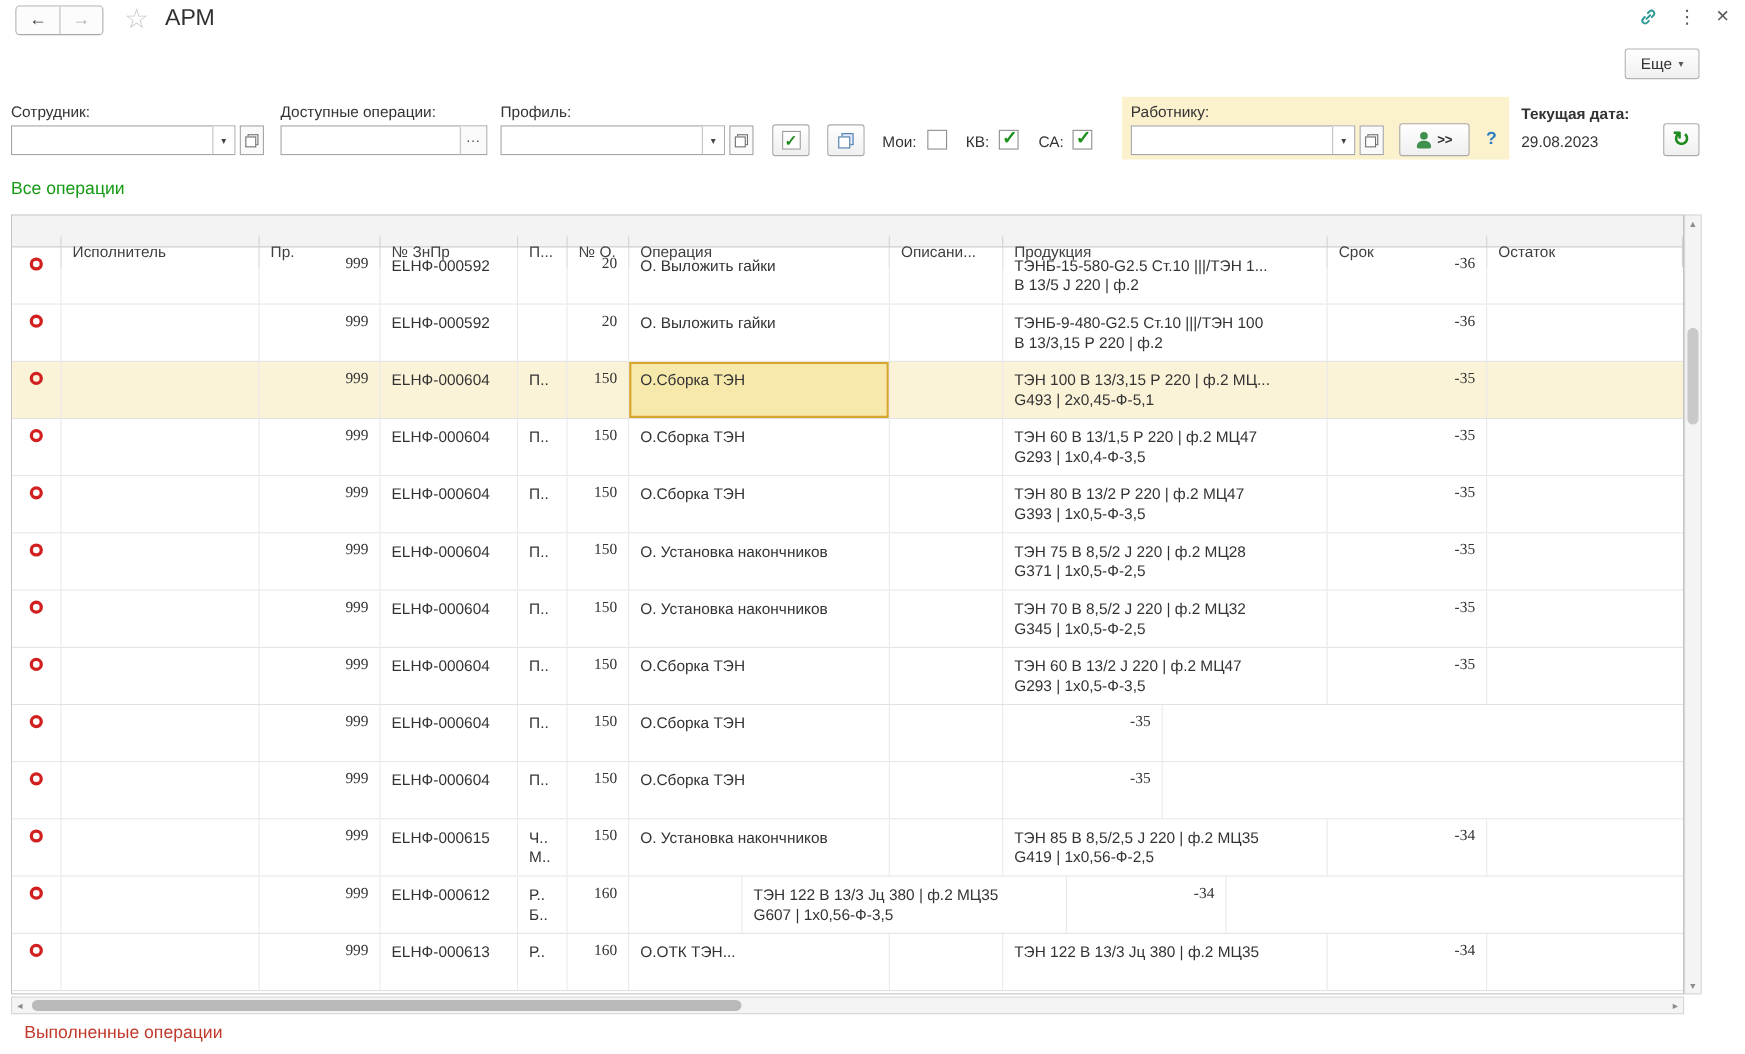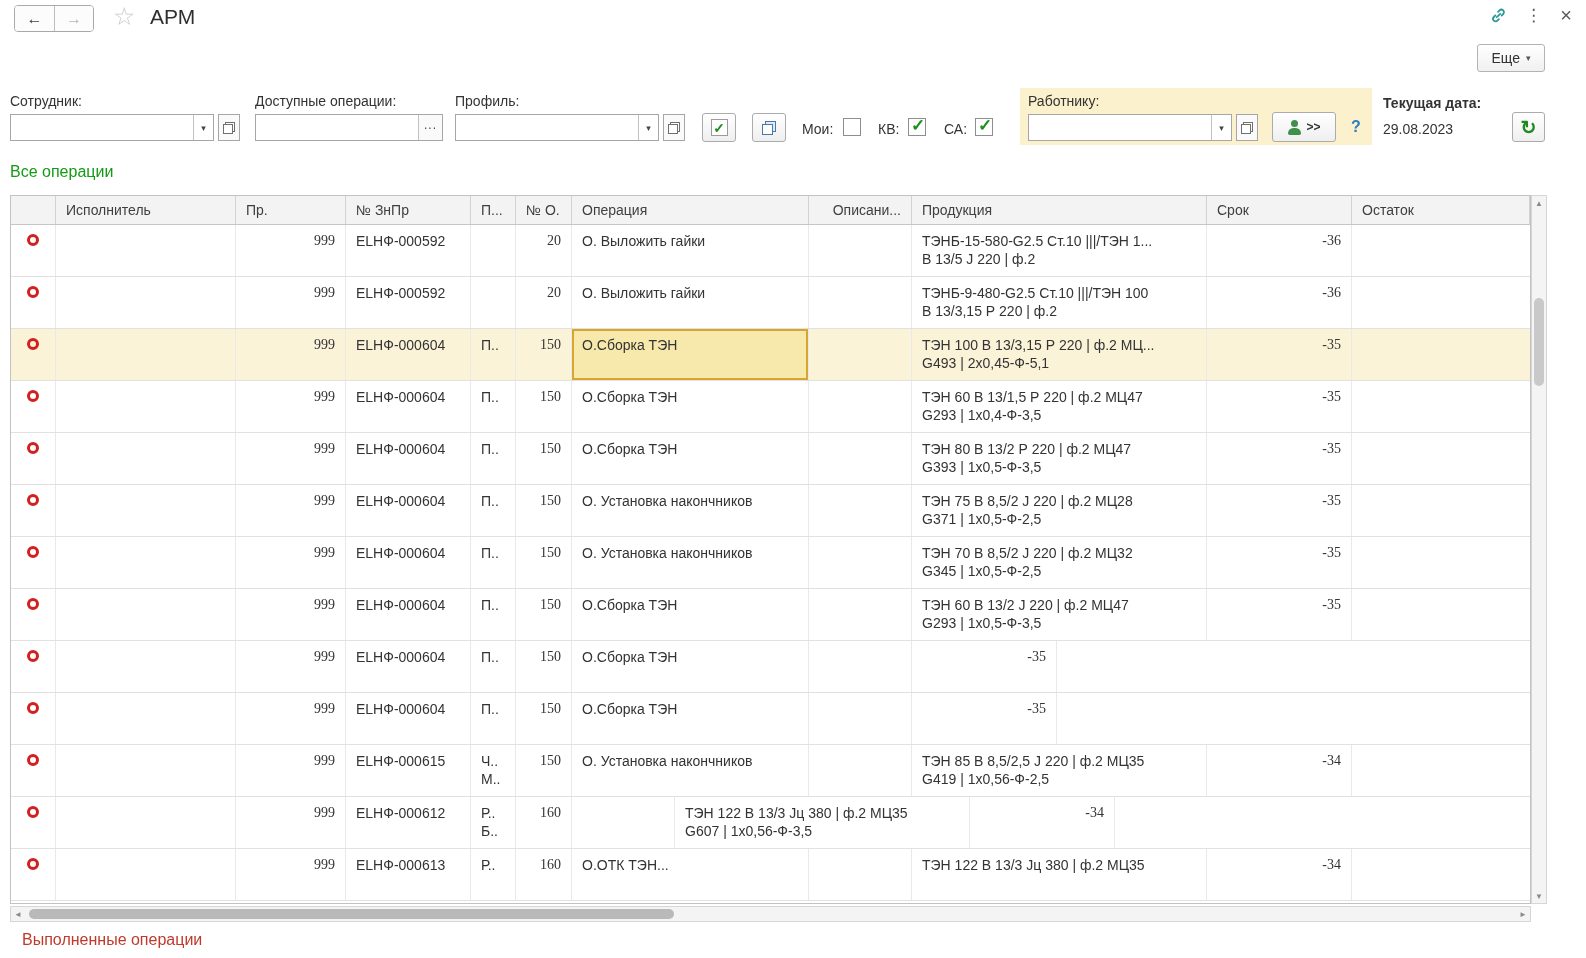--- a/index.html
+++ b/index.html
@@ -62,33 +62,33 @@
 
   .refresh-btn { position:absolute; left:1512px; top:112px; width:33px; height:30px; border:1px solid #ababab; border-radius:3px;
     background:linear-gradient(#ffffff,#efefef); display:flex; align-items:center; justify-content:center; cursor:pointer;
     color:#1d8a1d; font-size:19px; font-weight:bold; }
 
   .link { position:absolute; font-size:16px; cursor:pointer; white-space:nowrap; }
 
   
   .grid { position:absolute; left:10px; top:195px; width:1521px; height:709px; border:1px solid #c2c2c2; background:#fff; overflow:hidden; }
   .thead { display:flex; height:29px; background:#f3f3f3; border-bottom:1px solid #c6c6c6; }
-  .thead .cell { padding:5px 10px 0; border-right:1px solid #d2d2d2; color:#3f3f3f; }
+  .thead .cell { padding:5px 10px 0; border-right:1px solid #d2d2d2; color:#3f3f3f;margin-top:19px; }
   .tbody { height:678px; overflow:hidden; }
   .trow { display:flex; height:52px; border-bottom:1px solid #e1e1e1; background:#fff; cursor:default; }
   .trow.sel { background:#fbf3d8; }
   .cell { padding:7px 10px 0; border-right:1px solid #e9e9e9; overflow:hidden; font-size:14px; line-height:18px; height:100%; }
   .c-ico  { width:45px;  flex:none; display:flex; justify-content:center; padding-left:0; padding-right:0; }
   .c-exec { width:180px; flex:none; }
   .c-pr   { width:110px; flex:none; }
   .c-znpr { width:125px; flex:none; }
   .c-p    { width:45px;  flex:none; }
   .c-no   { width:56px;  flex:none; }
   .c-op   { width:237px; flex:none; }
-  .c-desc { width:103px; flex:none;text-align:right; }
+  .c-desc { width:103px; flex:none; }
   .c-prod { width:295px; flex:none; }
   .c-srok { width:145px; flex:none; }
   .c-ost  { flex:1; border-right:none; }
   .num { text-align:right;font-family:Liberation Serif, serif; }
   .pre { white-space:pre-line; }
   .ring { width:12px; height:12px; border:3px solid #d21f1f; border-radius:50%; margin-top:2px; flex:none; }
   .cell-selected { background:#f7e9ac; box-shadow:inset 0 0 0 2px #d8a62f; }
 
   
   .vscroll { position:absolute; left:1531px; top:195px; width:16px; height:709px; background:#f4f4f4; border:1px solid #d6d6d6; }

